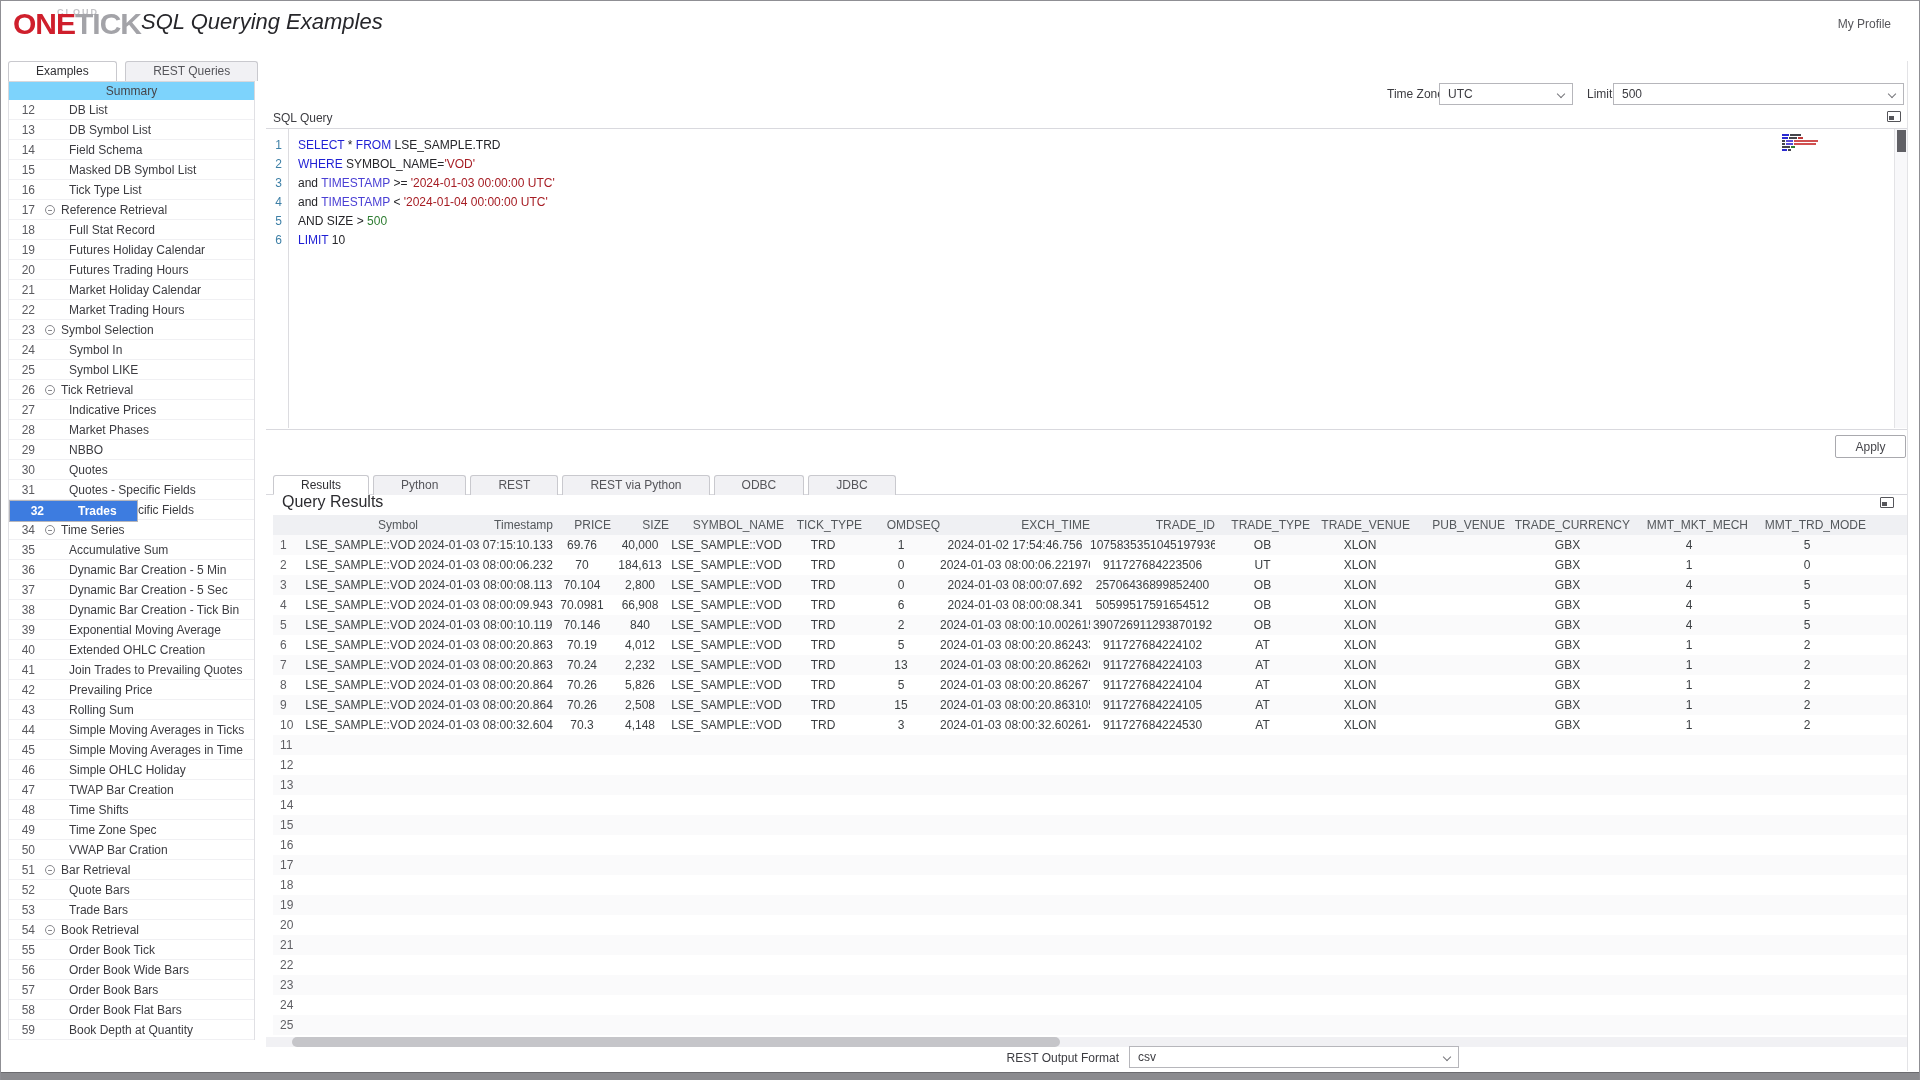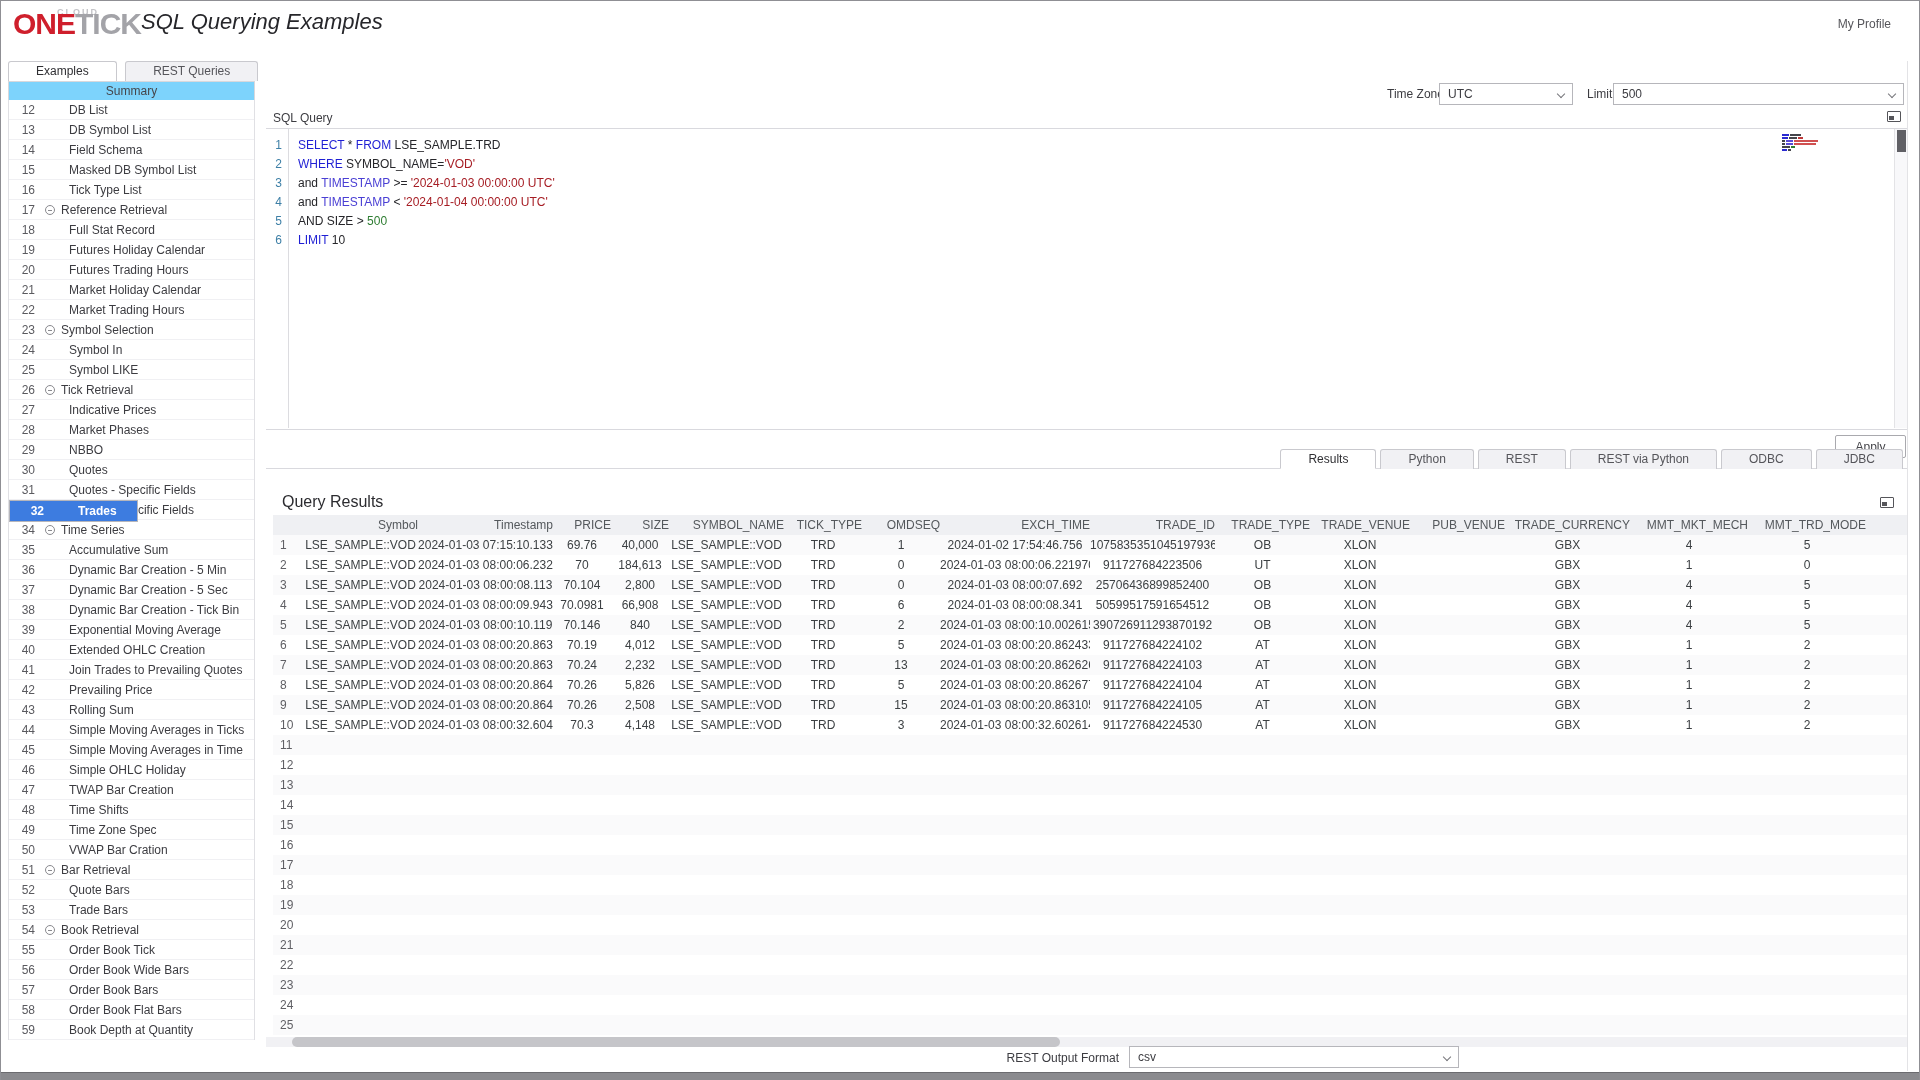--- a/index.html
+++ b/index.html
@@ -60,21 +60,21 @@
   .ltxt { padding-left:16px; }
   .seg-kw { color:#1f1fd4; } .seg-fn { color:#4a3fd4; } .seg-str { color:#a61d24;text-align:center; } .seg-num { color:#2e7d32; } .seg-pl { color:#26262a; }
   .minimap { position:absolute; left:1516px; top:4px; width:40px; height:20px; }
   .vscroll { position:absolute; right:0; top:0; width:13px; height:299px; background:#f8f8fa; border-left:1px solid #e3e3e6; }
   .vthumb { position:absolute; top:1px; left:2px; width:9px; height:22px; background:#606065; }
 
   .apply-btn { position:absolute; left:1834px; top:434px; width:71px; height:23px; background:#fff; border:1px solid #a9a9ae;
                border-radius:2px; font-size:12px; color:#46464b; font-family:"Liberation Sans",sans-serif; cursor:pointer; }
 
   
-  .res-tabs { position:absolute; top:448px; left:265px; width:1641px; height:20px; border-bottom:1px solid #d9d9de; padding-left:7px;text-align:right; }
+  .res-tabs { position:absolute; top:474px; left:265px; width:1641px; height:20px; border-bottom:1px solid #d9d9de; padding-left:7px; }
   .res-tabs .tab { margin-bottom:-1px; }
   .res-tabs .tab.active { border-bottom:1px solid #fff; }
   .res-title { position:absolute; left:281px; top:492px; font-size:16px; color:#2b2b2f; }
   .grid-wrap { position:absolute; top:514px; left:272px; width:1634px; height:521px; overflow:hidden; }
   table.grid { border-collapse:collapse; table-layout:fixed; width:1683px; font-size:12px; }
   table.grid th { height:20px; background:#eff0f3; color:#54585c; font-weight:normal; text-align:right;
                   overflow:hidden; white-space:nowrap; }
   table.grid td { height:20px; color:#3c4043; text-align:center; overflow:hidden; white-space:nowrap; }
   table.grid tbody tr:nth-child(odd) { background:#fafafb; }
   table.grid td.rnum { text-align:left; padding-left:7px; color:#5f5f64; }

